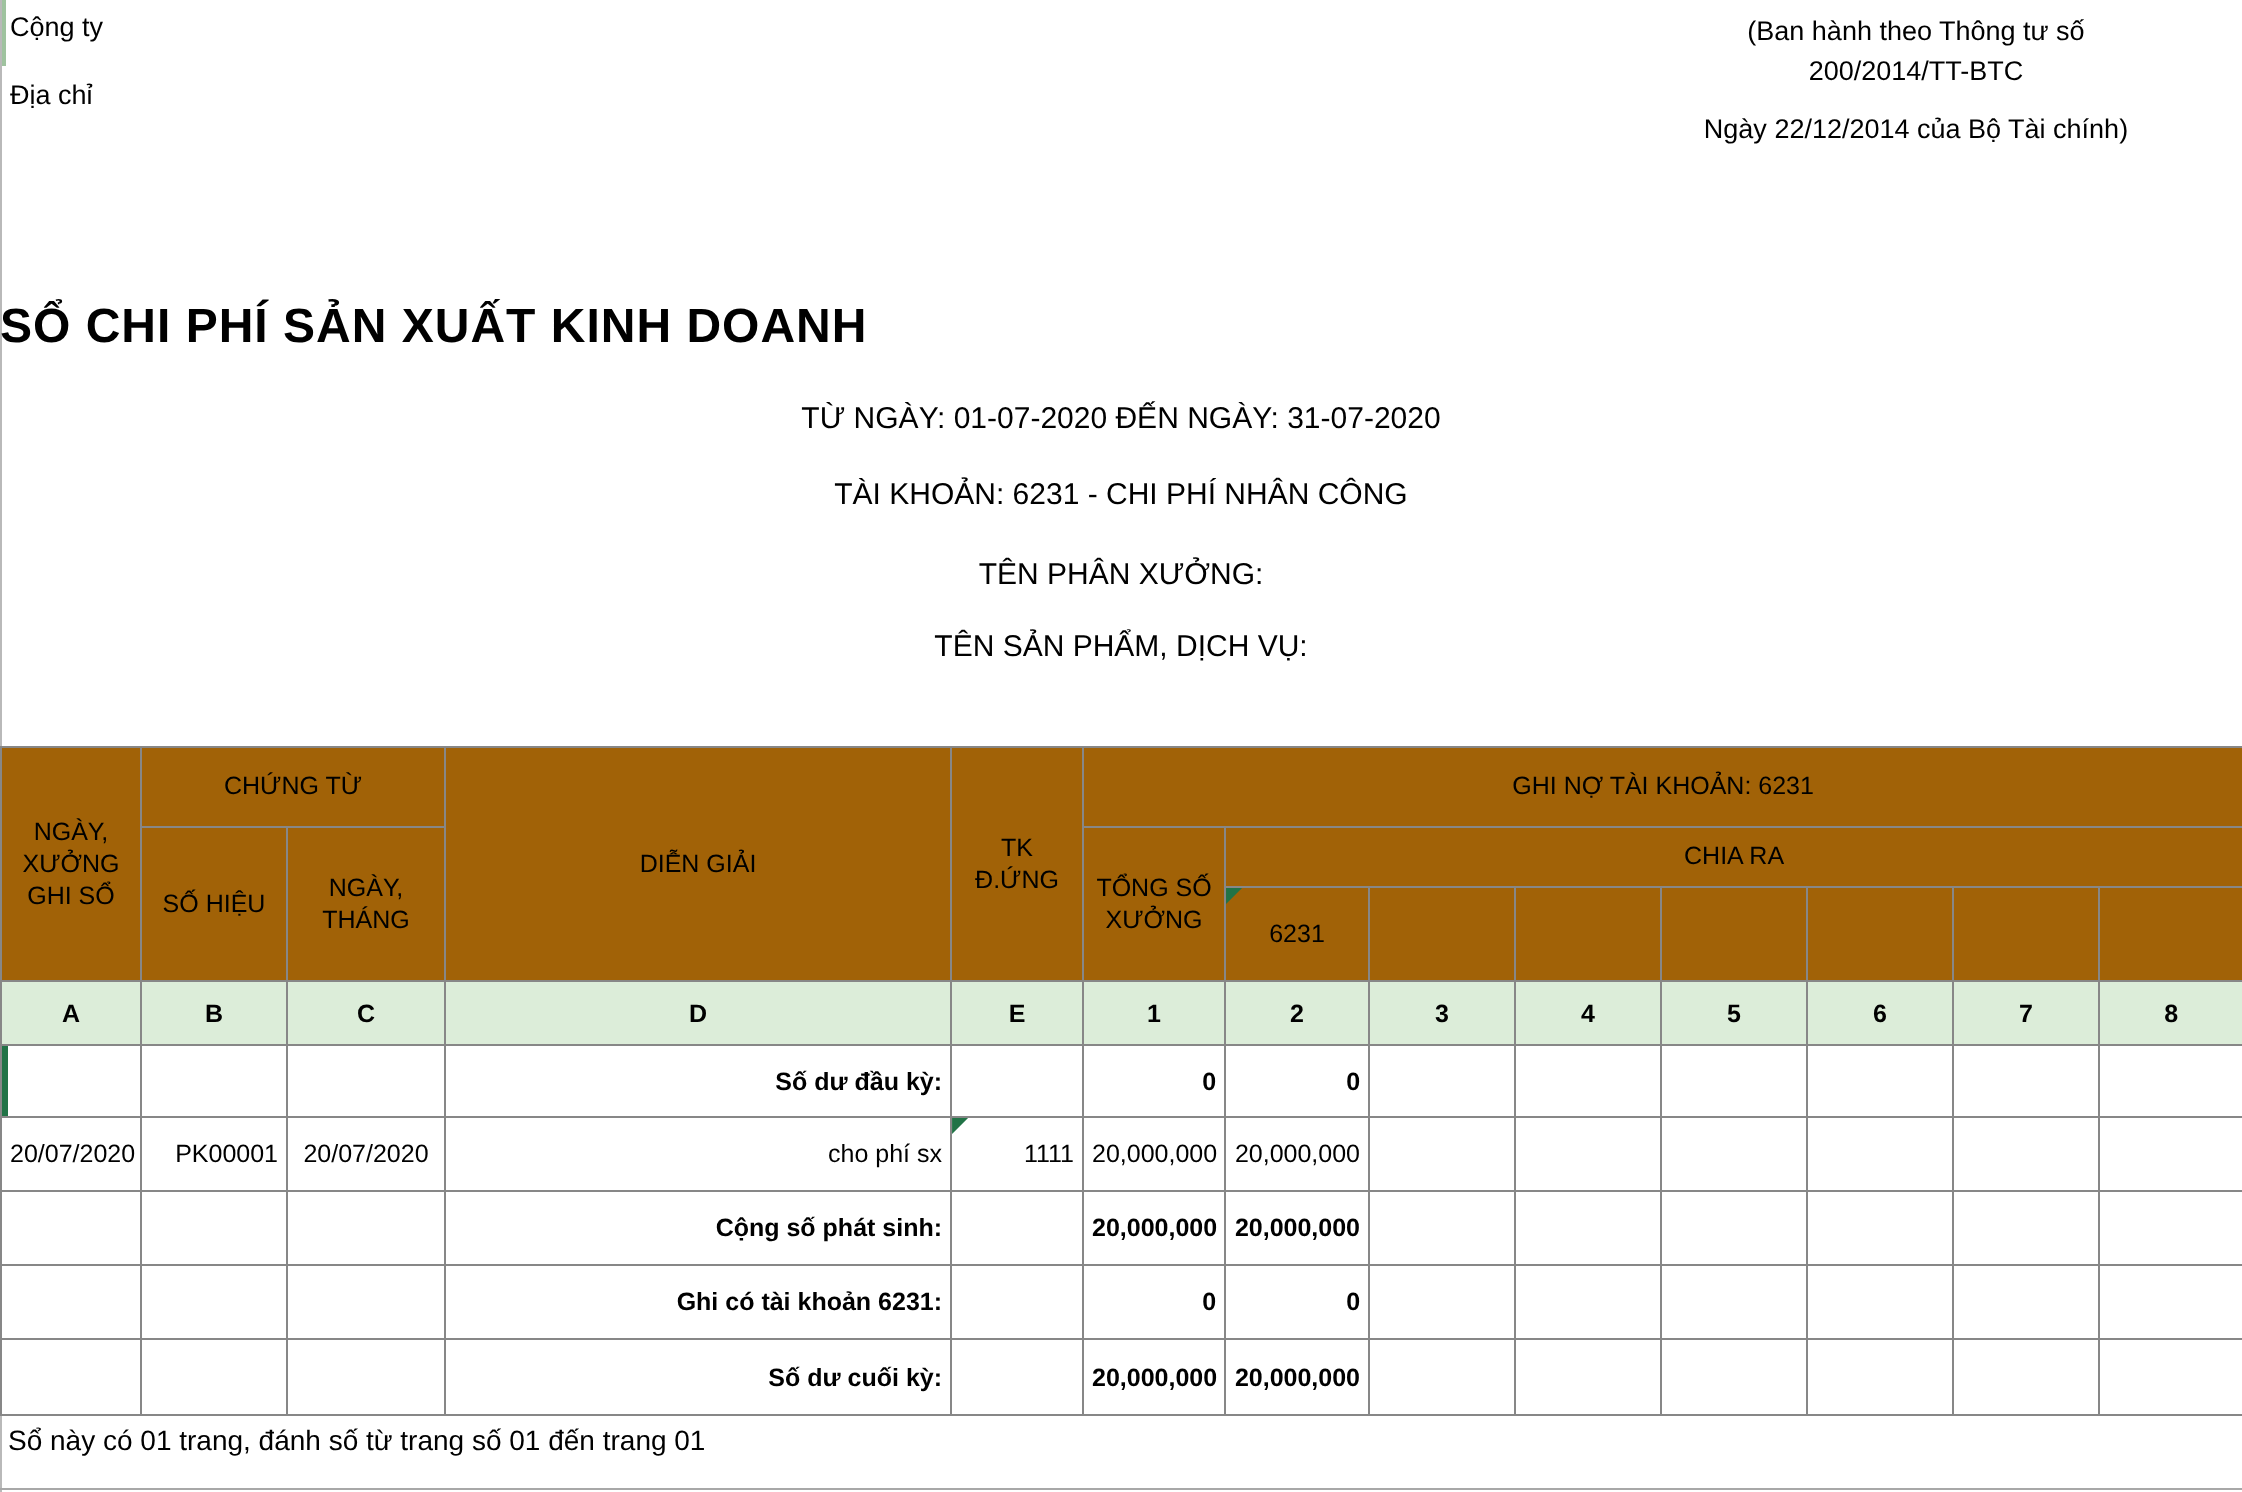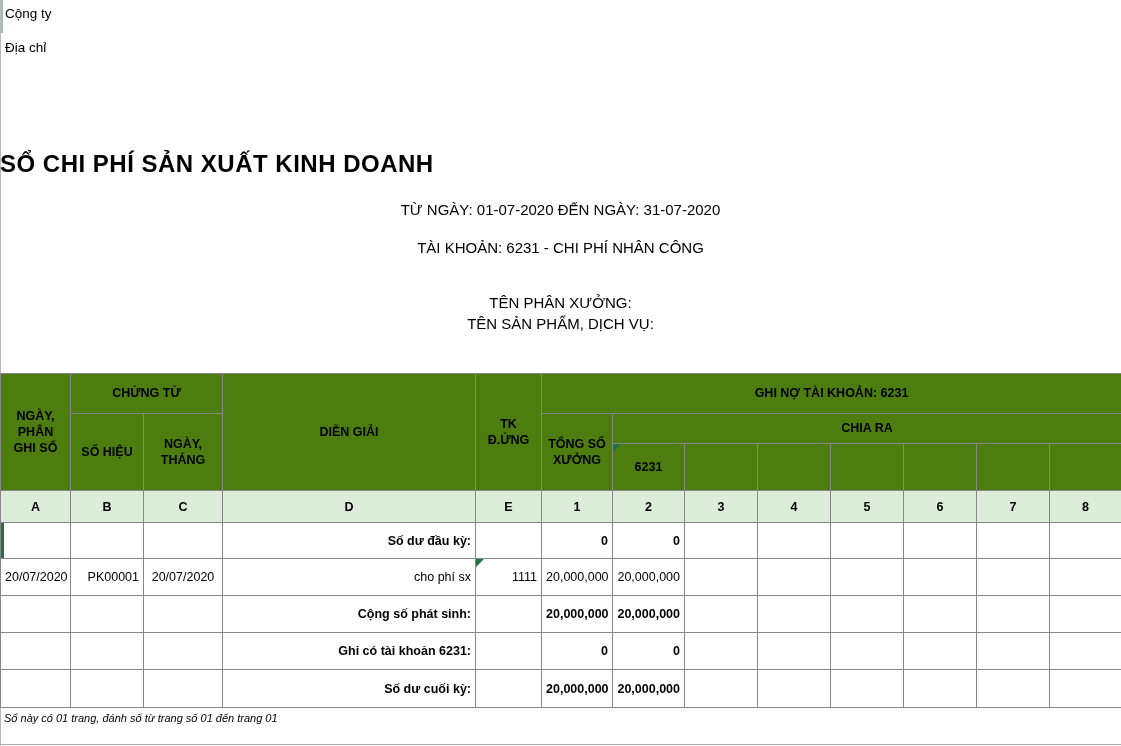--- a/index.html
+++ b/index.html
@@ -16,54 +16,56 @@
   .corp{position:absolute;left:5px;top:6px;font-size:13.5px;}
   .corp div{margin-bottom:19px;}
   .formno{position:absolute;right:37px;top:6px;width:252px;text-align:center;font-size:13.5px;line-height:20px;}
   .formno .fn-title{font-weight:bold;font-size:14.5px;margin-bottom:9px;}
   .formno .fn-date{margin-top:9px;}
 
   
   .doc-title{position:absolute;left:0;top:150px;width:1121px;text-align:left;
     font-size:24px;font-weight:bold;letter-spacing:.5px;}
   .sub{position:absolute;left:0;width:1121px;text-align:center;font-size:15px;}
-  .sub1{top:201px}.sub2{top:239px}.sub3{top:294px}.sub4{top:315px}
+  .sub1{top:201px}.sub2{top:239px}.sub3{top:279px}.sub4{top:315px}
 
   
   table.ledger{position:absolute;left:0;top:373px;width:1121px;border-collapse:collapse;table-layout:fixed;}
   table.ledger td{border:1px solid #878787;padding:0 4px;font-size:12.5px;overflow:hidden;
     position:relative;vertical-align:middle;}
-  td.hd{background:#4d7c0f;font-weight:bold;text-align:center;line-height:1.3;}
+  td.hd{background:#a16207;font-weight:normal;text-align:center;line-height:1.3;}
   td.big{font-size:13px;}
   td.lt{background:#dcedd9;font-weight:bold;text-align:center;font-size:13px;}
   td.num{text-align:right;}
   td.desc{text-align:right;}
   td.ctr{text-align:center;padding:0 2px;margin-left:28px;}
   tr.bold td{font-weight:bold;}
   td.sel{box-shadow:inset 3px 0 0 #217346;}
   .tri{position:absolute;top:0;left:0;width:8px;height:8px;background:#217346;
     clip-path:polygon(0 0,100% 0,0 100%);display:block;}
 
-  .foot-note{position:absolute;left:4px;top:712px;font-size:11px;font-style:italic;}
+  .foot-note{position:absolute;left:4px;top:712px;font-size:14px;}
 </style>
 </head>
 <body>
 
 <div>
 
   <div class="edge-left-green"></div>
   <div class="edge-left"></div>
   <div class="edge-bottom"></div>
 
   <div class="corp">
     <div>Cộng ty</div>
     <div>Địa chỉ</div>
   </div>
 
   <div class="formno">
+    <div class="fn-issued">(Ban hành theo Thông tư số 200/2014/TT-BTC</div>
+    <div class="fn-date">Ngày 22/12/2014 của Bộ Tài chính)</div>
   </div>
 
   <div class="doc-title">SỔ CHI PHÍ SẢN XUẤT KINH DOANH</div>
   <div class="sub sub1">TỪ NGÀY: 01-07-2020 ĐẾN NGÀY: 31-07-2020</div>
   <div class="sub sub2">TÀI KHOẢN:  6231 - CHI PHÍ NHÂN CÔNG</div>
   <div class="sub sub3">TÊN PHÂN XƯỞNG:</div>
   <div class="sub sub4">TÊN SẢN PHẨM, DỊCH VỤ:</div>
 
   <table class="ledger">
     <colgroup>
@@ -77,21 +79,21 @@
         <col style="width:73px">
         <col style="width:73px">
       <col style="width:73px">
         <col style="width:73px">
         <col style="width:73px">
       <col style="width:72px">
     </colgroup>
 
     <tbody>
         <tr style="height:40px">
-      <td class="hd" rowspan="3">NGÀY, PHÂN GHI SỔ</td>
+      <td class="hd" rowspan="3">NGÀY, XƯỞNG GHI SỔ</td>
       <td class="hd" colspan="2">CHỨNG TỪ</td>
       <td class="hd" rowspan="3">DIỄN GIẢI</td>
       <td class="hd" rowspan="3">TK Đ.ỨNG</td>
       <td class="hd big" colspan="8">GHI NỢ TÀI KHOẢN: 6231</td>
     </tr>
     <tr style="height:30px">
       <td class="hd" rowspan="2">SỐ HIỆU</td>
       <td class="hd" rowspan="2">NGÀY, THÁNG</td>
       <td class="hd" rowspan="2">TỔNG SỐ XƯỞNG</td>
       <td class="hd" colspan="7">CHIA RA</td>

